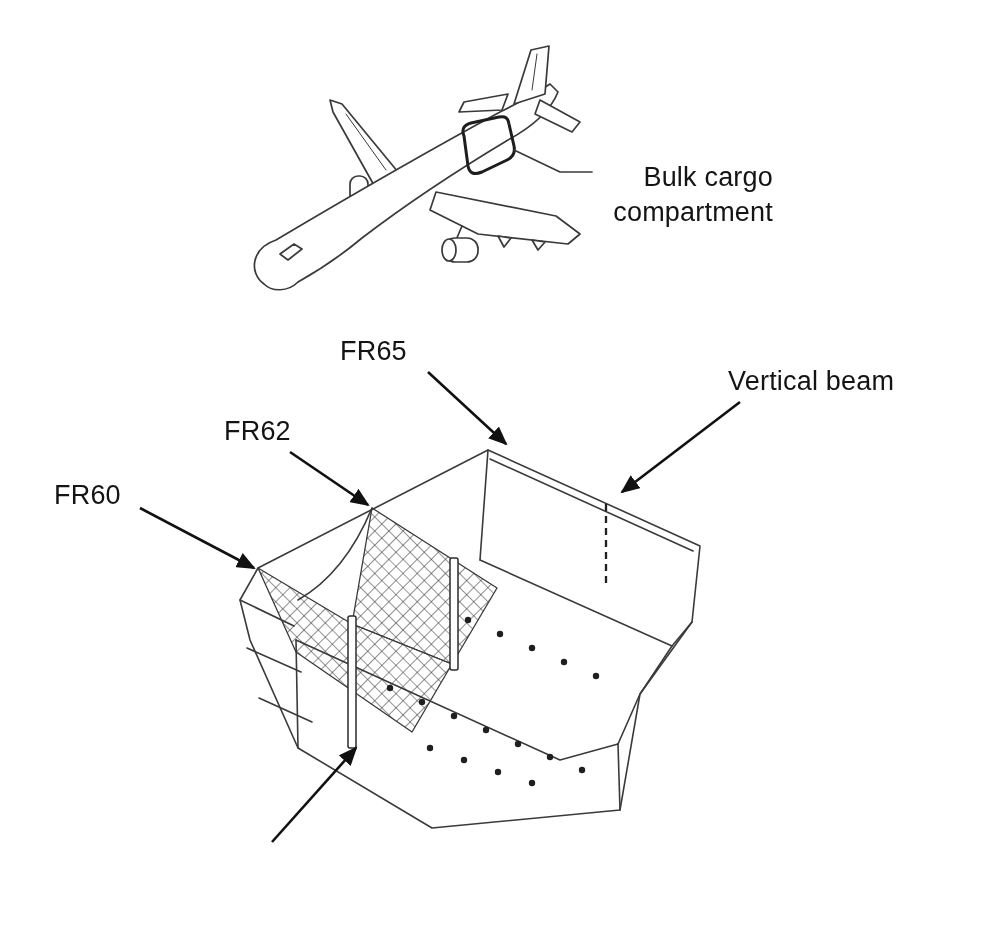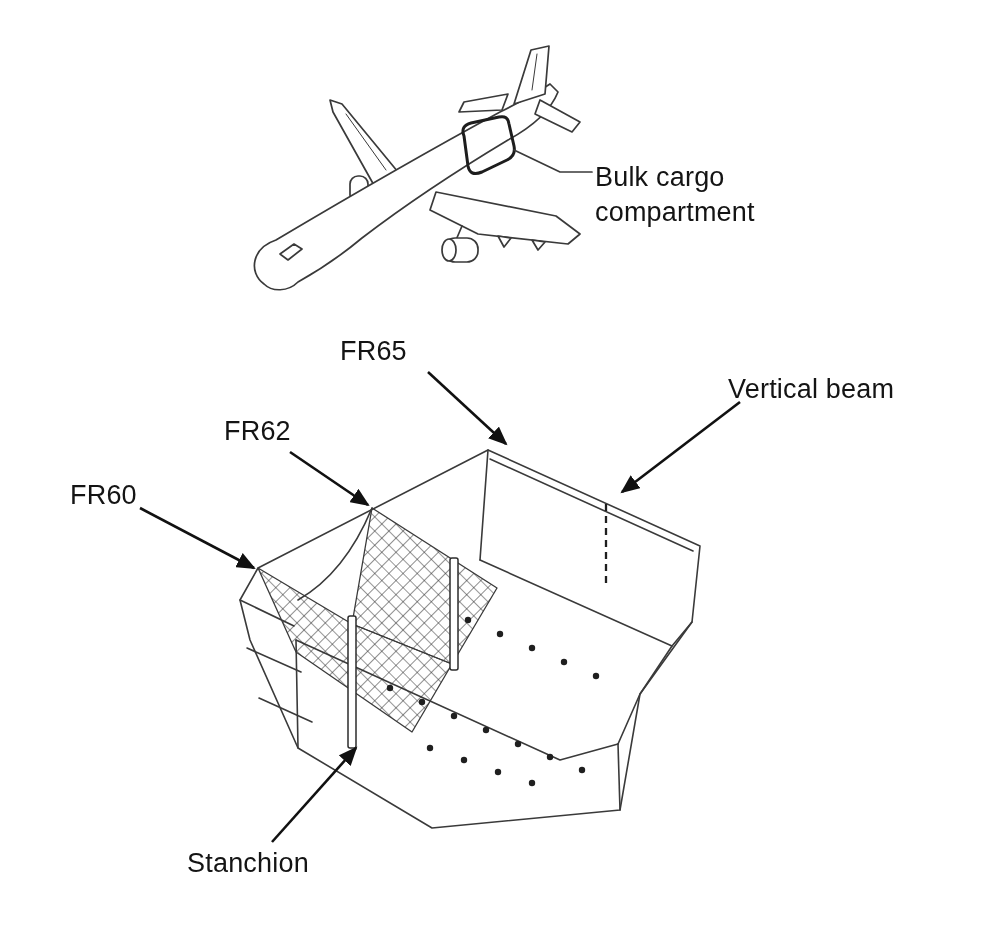--- a/index.html
+++ b/index.html
@@ -1,18 +1,18 @@
 <!DOCTYPE html>
 <html><head>
 <meta charset="utf-8">
 <style>
   html,body{margin:0;padding:0;background:#ffffff;}
   .stage{
     position:relative;width:1000px;height:933px;background:#ffffff;
-    font-family:"Liberation Sans",sans-serif;overflow:hidden;
+    font-family:"Liberation Sans",sans-serif;overflow:hidden;text-align:right;
   }
   .stage svg{position:absolute;left:0;top:0;}
   .label{
     position:absolute;color:#141414;font-size:27px;line-height:1.3;
     white-space:nowrap;letter-spacing:0.2px;
   }
   .label.wrap{white-space:normal;width:178px;}
 </style>
 </head>
 <body>
@@ -154,21 +154,20 @@
       <path marker-end="url(#arrowhead)" d="M 290 452 L 368 505"></path>
       <path marker-end="url(#arrowhead)" d="M 140 508 L 254 568"></path>
       <path marker-end="url(#arrowhead)" d="M 272 842 L 356 748"></path>
     </g>
   </svg>
 
   <div class="label wrap" style="left:595px; top:160px;">Bulk cargo compartment</div>
 
   <div class="label" style="left:340px; top:334px;">FR65</div>
 
-  <div class="label" style="left:728px; top:372px;">Vertical beam</div>
+  <div class="label" style="left:728px; top:364px;">Vertical beam</div>
 
   <div class="label" style="left:224px; top:414px;">FR62</div>
 
-  <div class="label" style="left:70px; top:478px;">FR60</div>
+  <div class="label" style="left:54px; top:478px;">FR60</div>
 
-  <div class="label" style="left:187px; top:846px;">Stanchion</div>
 
 </div>
 
 </body></html>

